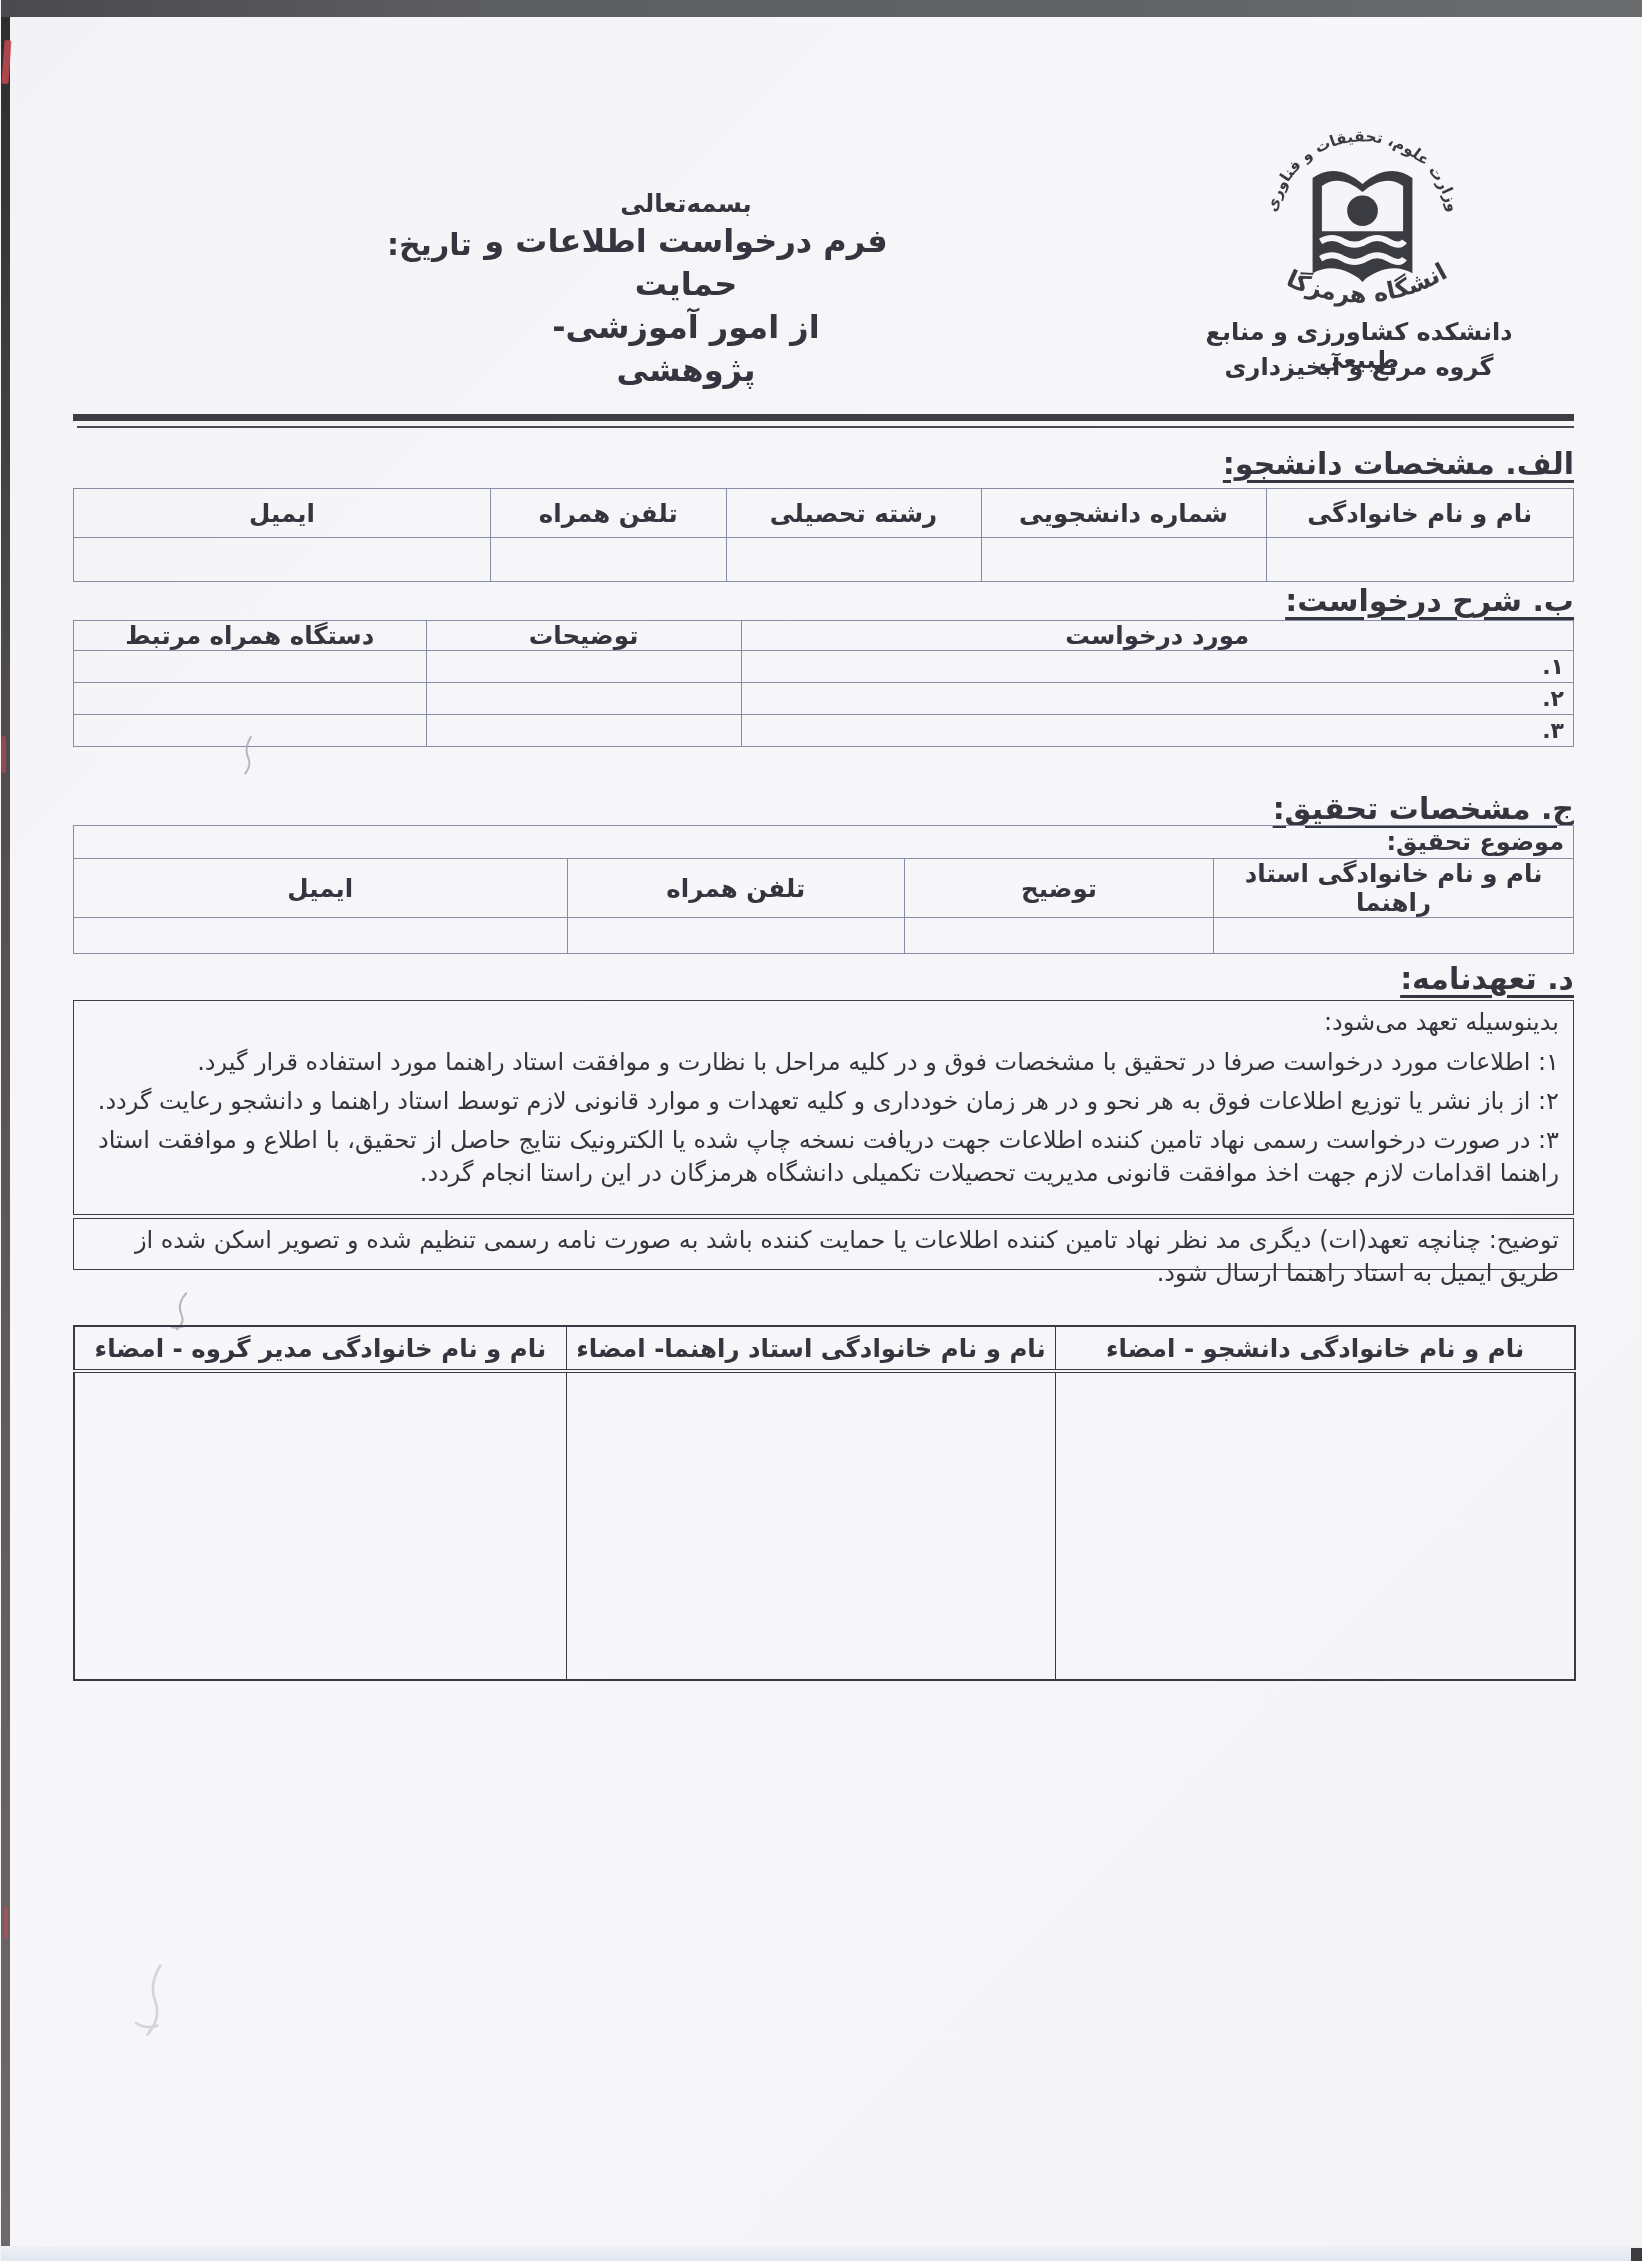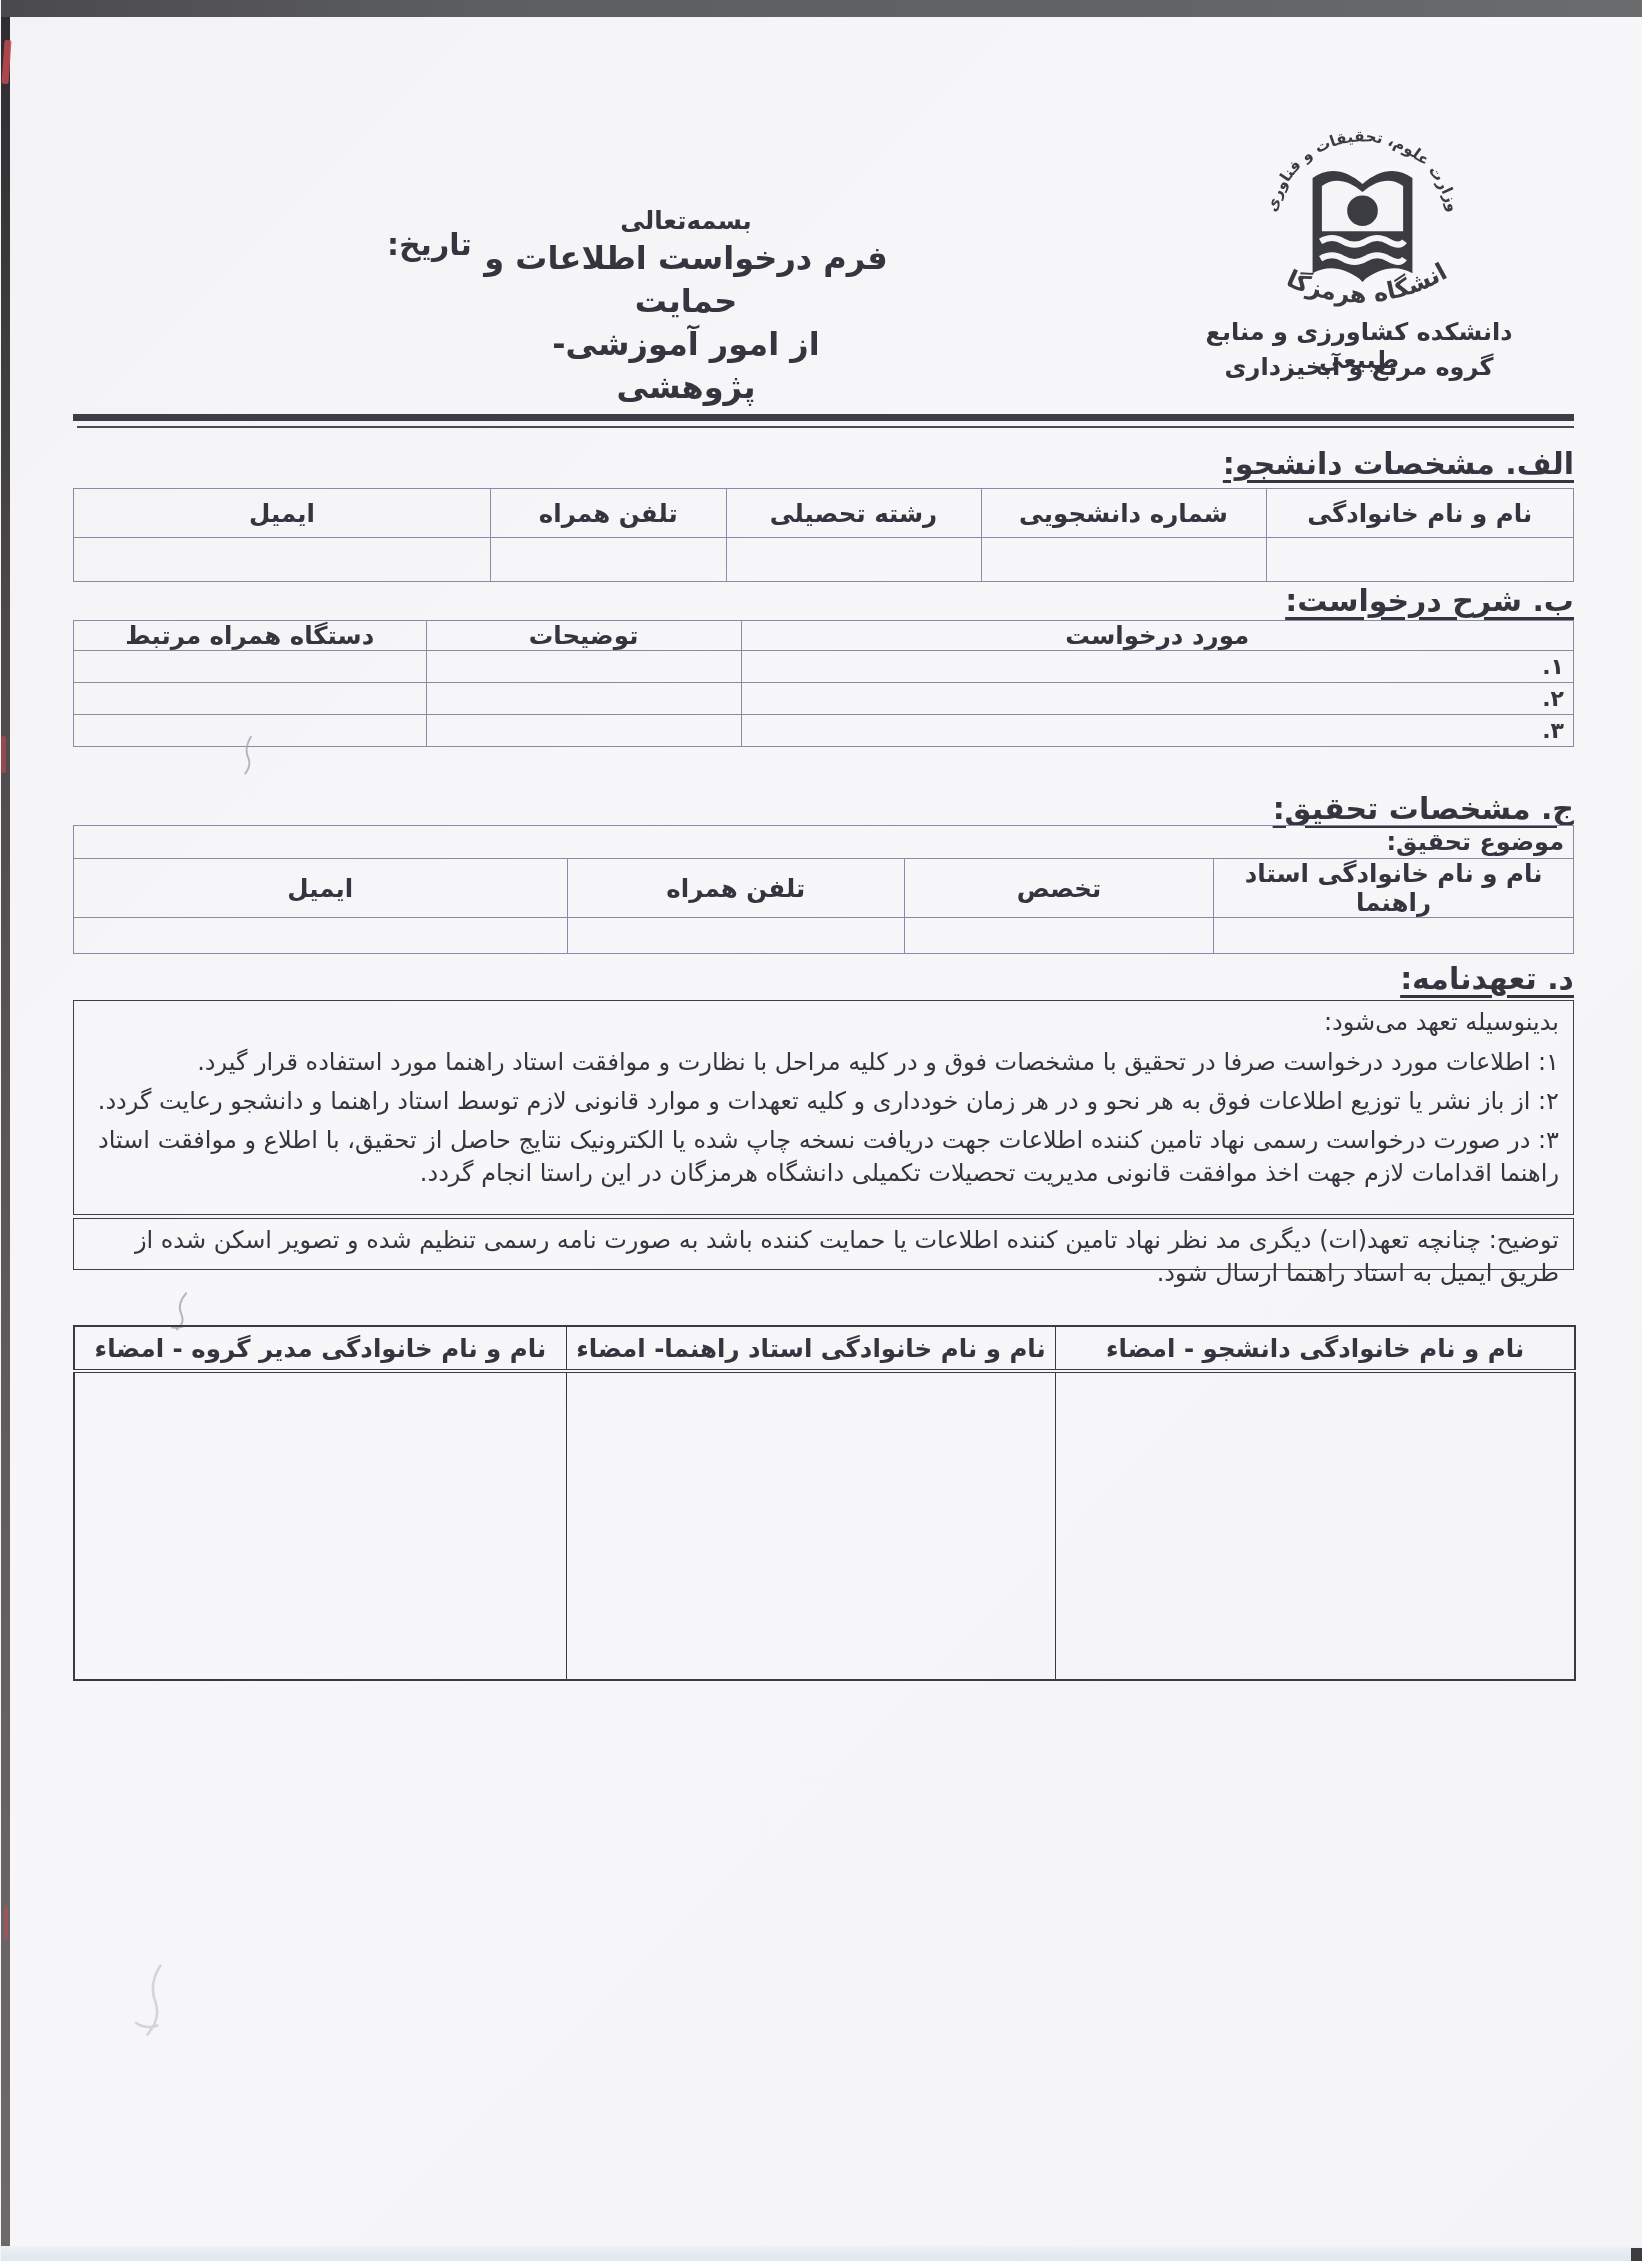--- a/index.html
+++ b/index.html
@@ -10,21 +10,21 @@
 
   
   .scan-top{left:0;top:0;width:1643px;height:17px;background:linear-gradient(90deg,#4a4a4c,#5d5e60 30%,#626365 70%,#6b6c6e);}
   .scan-left{left:0;top:0;width:9.7px;height:2261px;background:linear-gradient(180deg,#2e2c2e,#4f4b4d 30%,#5f5b5d 60%,#6e6a6c);}
   .scan-bottom{left:0;top:2246px;width:1643px;height:15.5px;background:linear-gradient(180deg,#eef1f5,#dfe6ee);}
   .scan-corner{left:1631px;top:2248px;width:11.6px;height:13px;background:#3c3c40;}
   .redmark{background:#c24a52;border-radius:1.9px;opacity:.85;}
 
   
   .date-label{left:387px;top:227px;font-size:30px;font-weight:bold;}
-  .title-block{left:480px;top:205px;width:412px;text-align:center;font-weight:bold;}
+  .title-block{left:480px;top:188px;width:412px;text-align:center;font-weight:bold;}
   .basmala{font-size:24.5px;line-height:32px;}
   .title1{font-size:32px;line-height:43px;}
   .title2{font-size:32px;line-height:43px;}
   .org1{left:1172px;top:318px;width:374px;text-align:center;font-size:24px;font-weight:bold;}
   .org2{left:1172px;top:353px;width:374px;text-align:center;font-size:24px;font-weight:bold;}
   .logo-box{left:1256px;top:128px;width:213px;height:200px;}
 
   
   .rule-heavy{left:73px;top:414px;width:1501px;height:7px;background:#3d3d45;}
   .rule-thin{left:77px;top:426px;width:1497px;height:1.9px;background:#4a4a52;}
@@ -164,21 +164,21 @@
         <col style="width:20.6%">
         <col style="width:22.5%">
         <col style="width:32.9%">
       </colgroup>
     <tbody>
         <tr>
       <td colspan="4" style="height:32px;font-size:24px;">موضوع تحقیق:</td>
     </tr>
     <tr>
       <th style="height:32px;">نام و نام خانوادگی استاد راهنما</th>
-      <th>تخصص</th>
+      <th>توضیح</th>
       <th>تلفن همراه</th>
       <th>ایمیل</th>
     </tr>
     <tr>
       <td style="height:35px;"></td>
       <td></td>
       <td></td>
       <td></td>
     </tr>
   </tbody>

